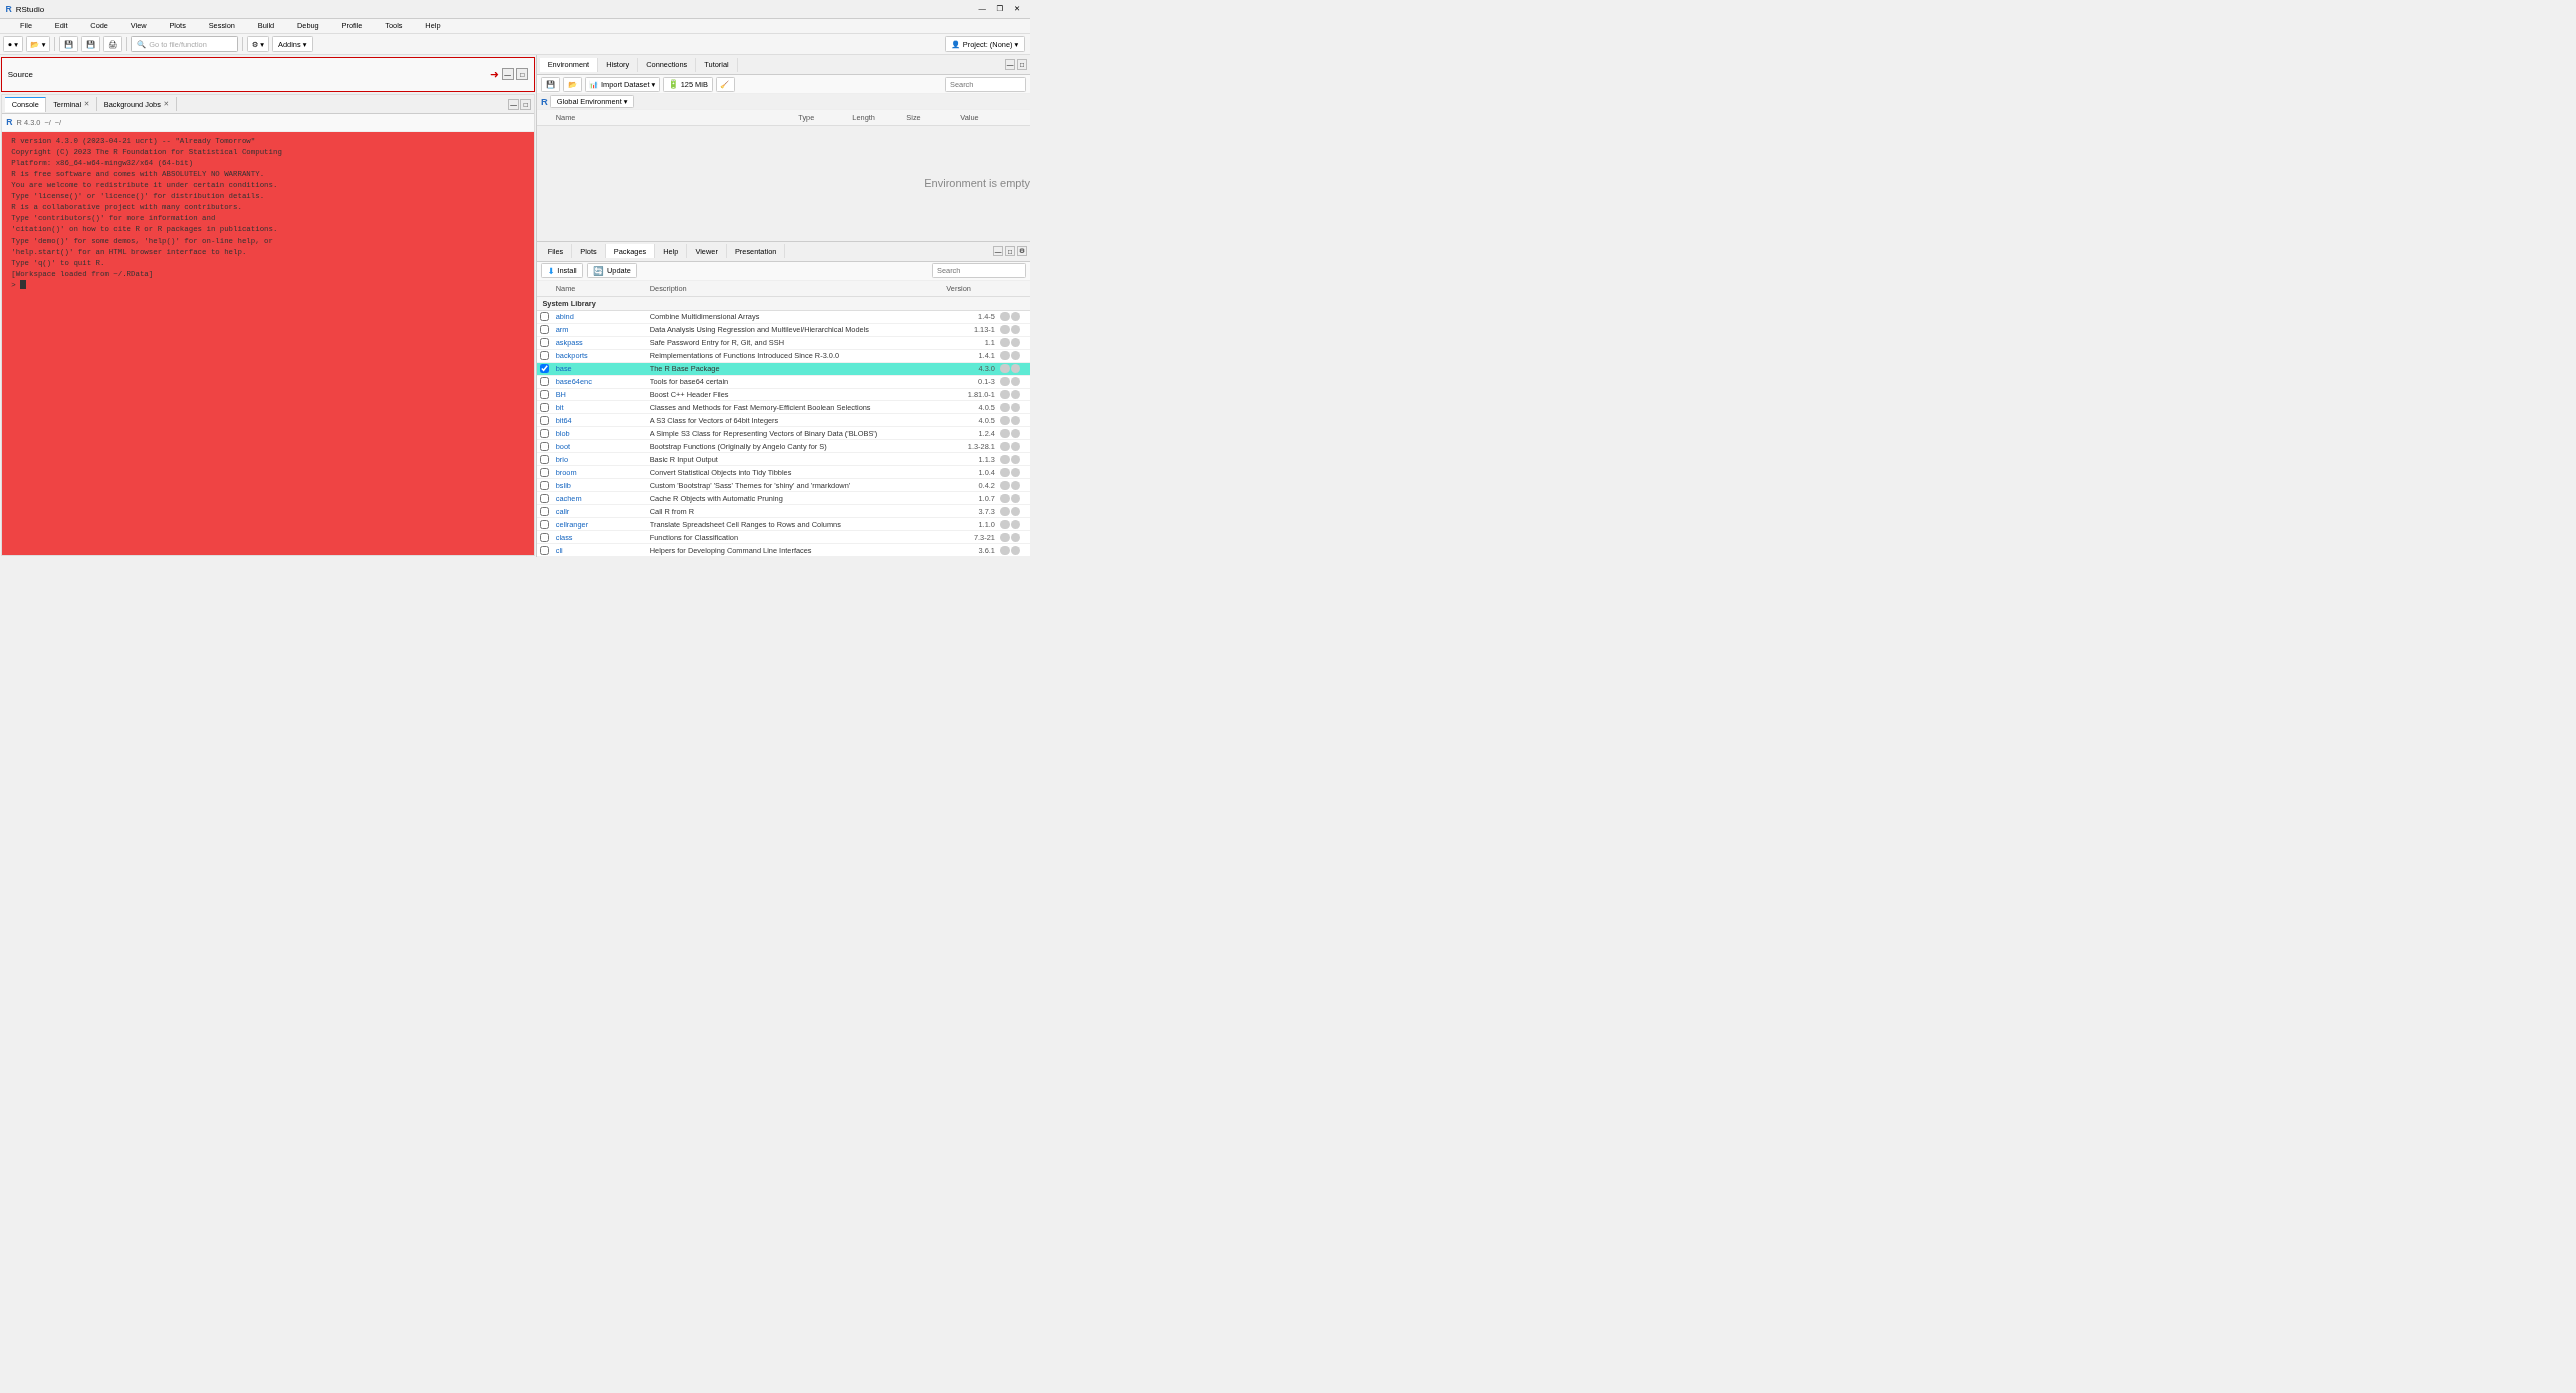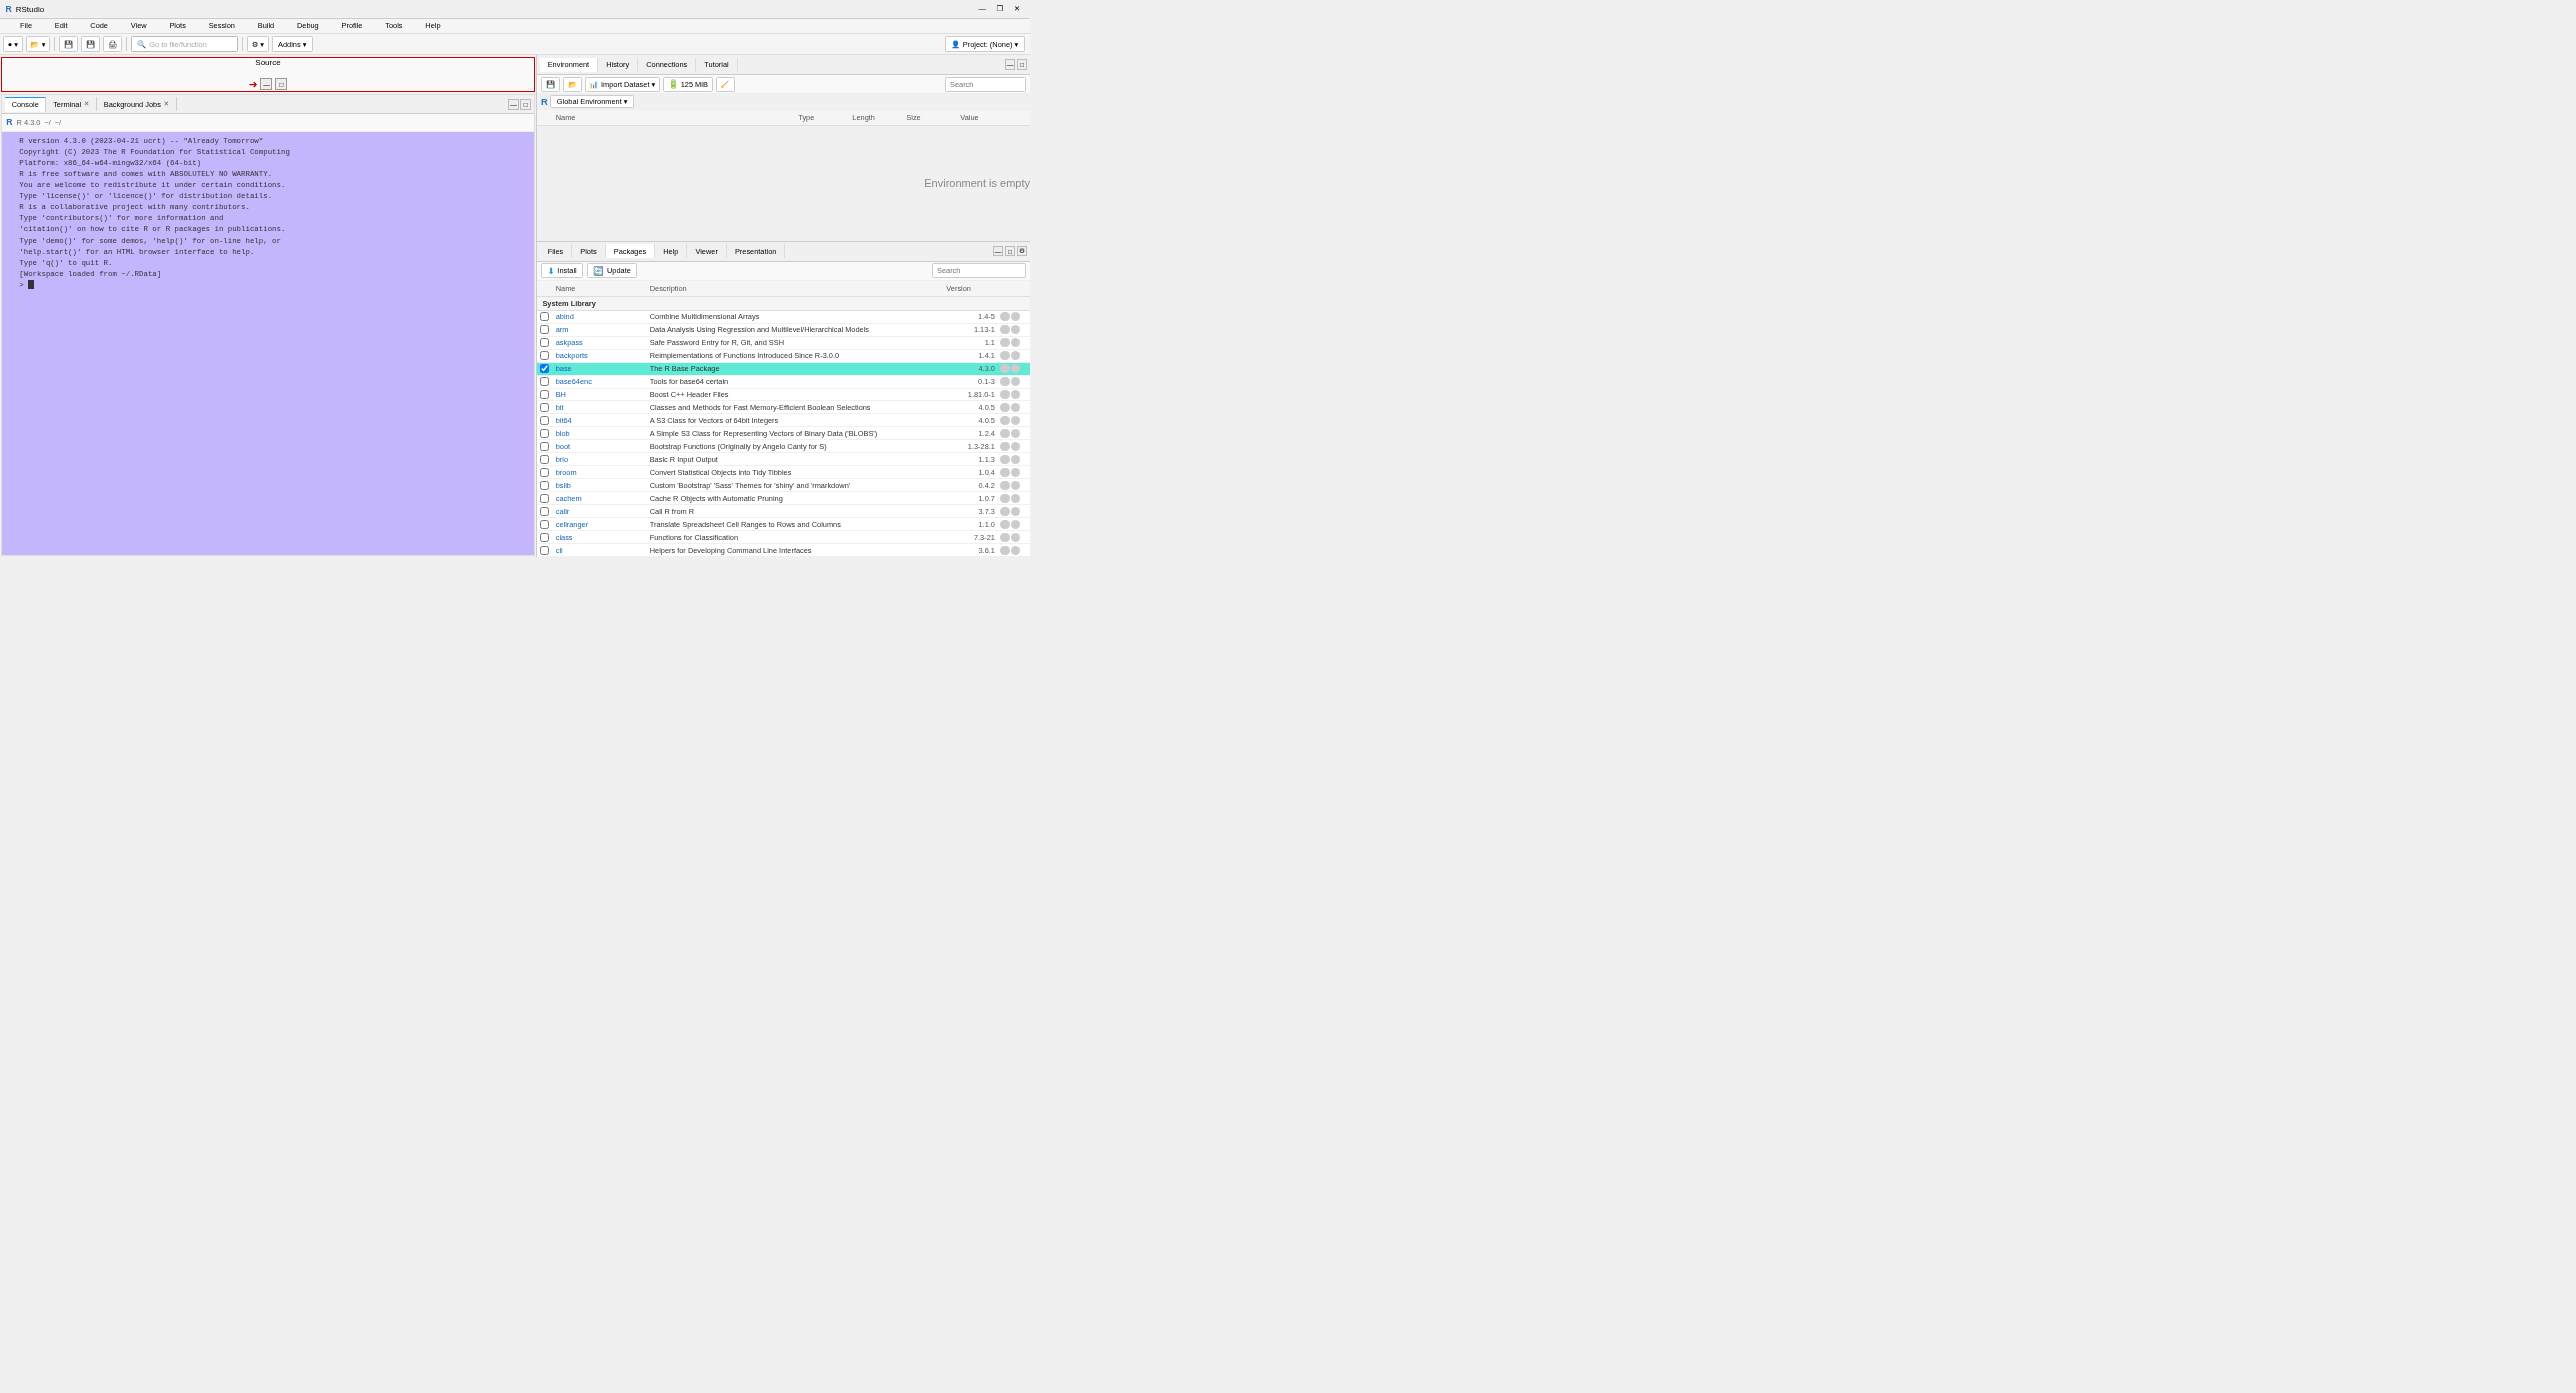--- a/index.html
+++ b/index.html
@@ -98,21 +98,20 @@
     
     #source-panel {
       border: 1.3px solid #cc0000;
       margin: 1.3px;
       height: 35px;
       display: flex;
       align-items: center;
       justify-content: space-between;
       padding: 0 5.4px;
       background: #f9f9f9;
-      flex-direction: column;
     }
     .source-title { font-size: 8px; font-weight: 500; }
     .source-btns { display: flex; align-items: center; gap: 2.7px; }
     .red-arrow { color: #cc0000; font-size: 10.7px; }
     .panel-btn { width: 12px; height: 12px; border: 0.7px solid #999; background: #eee; display: flex; align-items: center; justify-content: center; cursor: pointer; font-size: 6.7px; }
     
     
     #console-panel {
       flex: 1;
       display: flex;
@@ -152,22 +151,22 @@
       padding: 0 4px;
       border-bottom: 0.7px solid #eee;
       gap: 4px;
       font-size: 7.4px;
     }
     .r-logo { color: #276DC3; font-weight: bold; font-size: 8.7px; }
     .console-version { color: #666; }
     
     #console-content {
       flex: 1;
-      background: #c4b5fd;
-      padding: 4px 17px;
+      background: #ef4444;
+      padding: 4px 9px;
       font-family: 'Courier New', monospace;
       font-size: 7.4px;
       line-height: 1.5;
       color: #333;
       overflow-y: auto;
       white-space: pre-wrap;
     }
     
     
     #right-panel {

